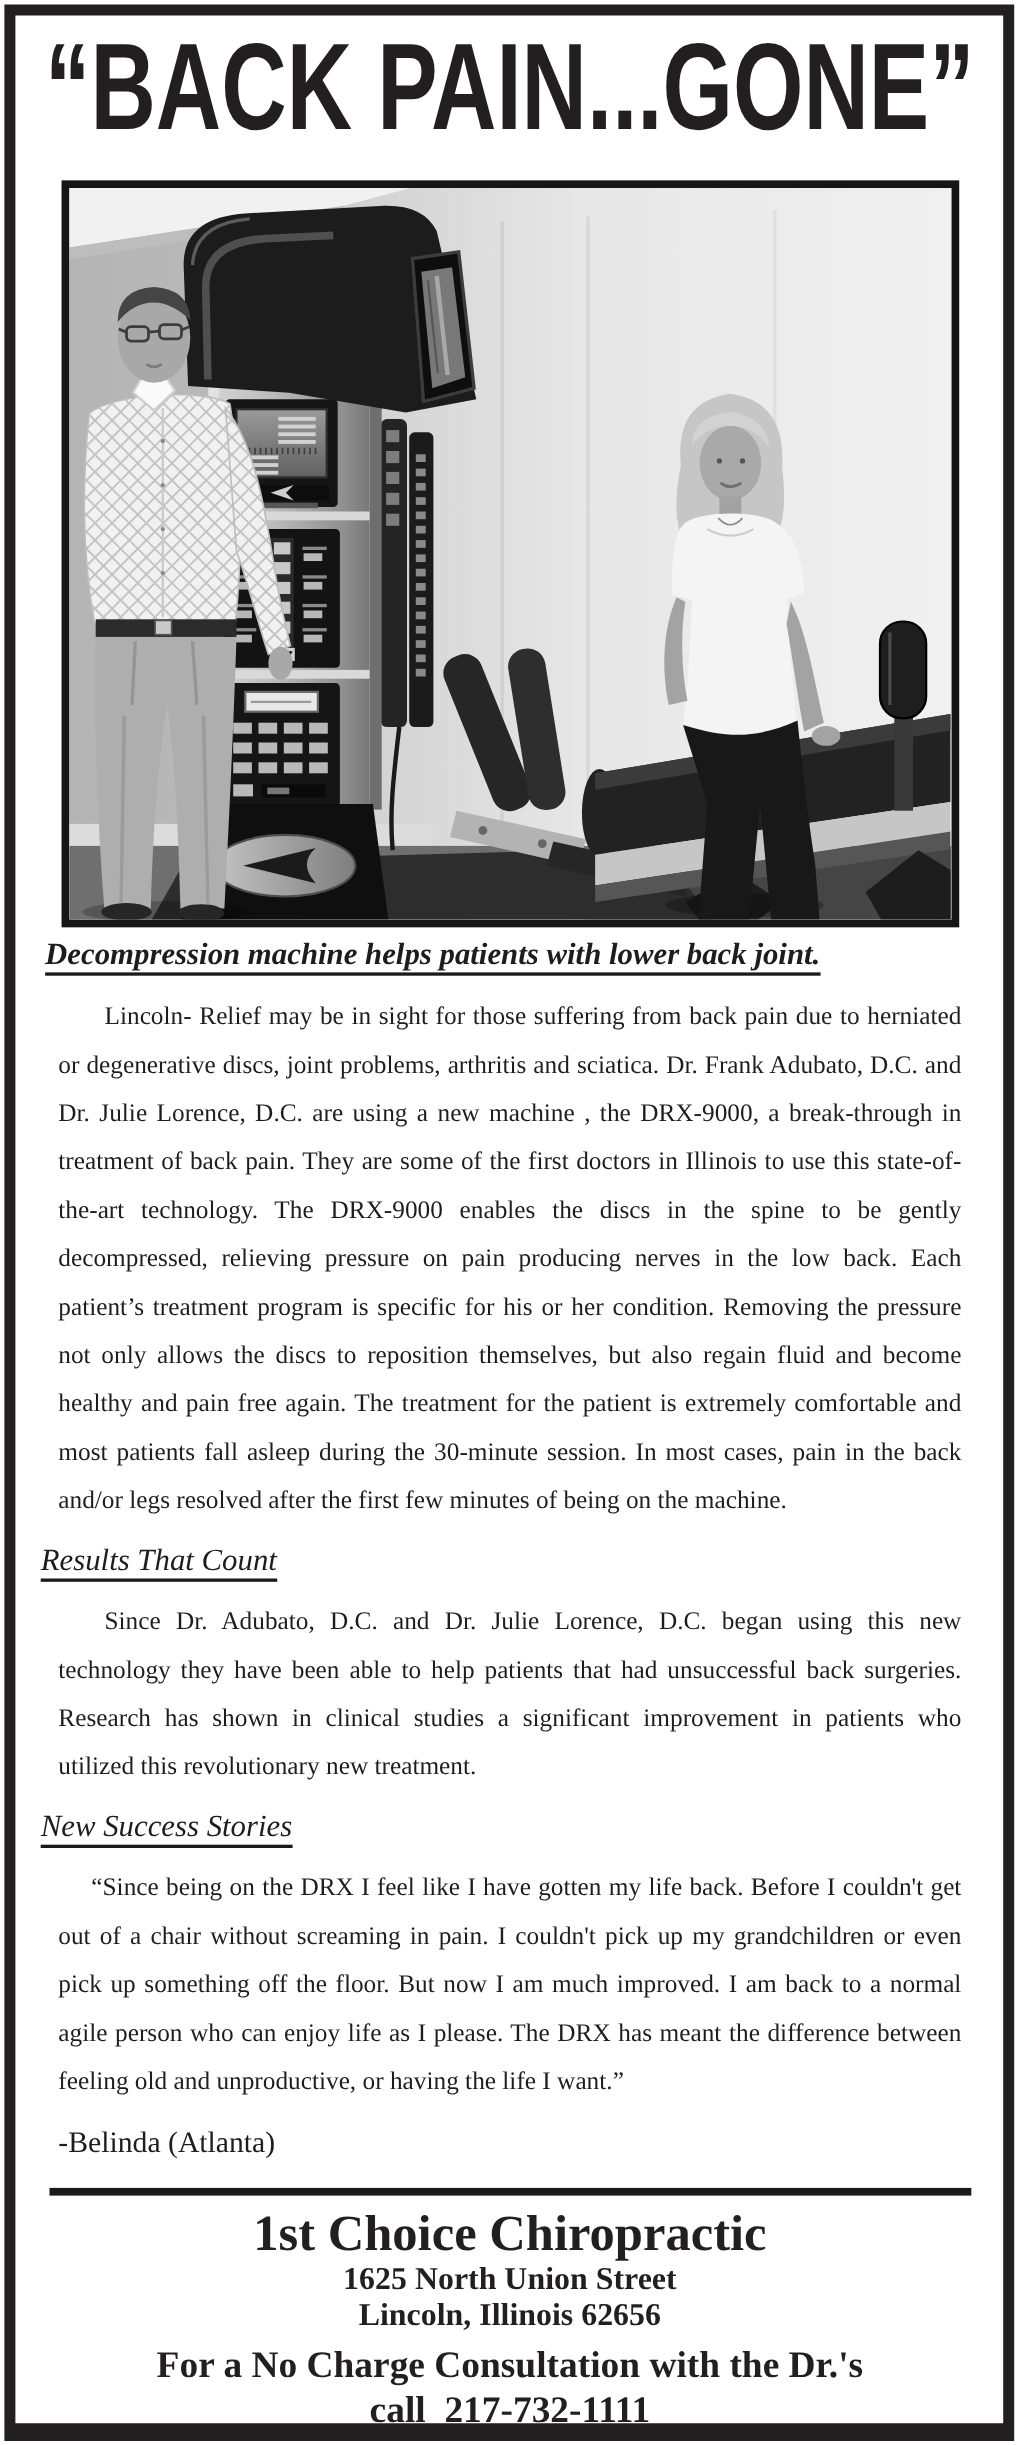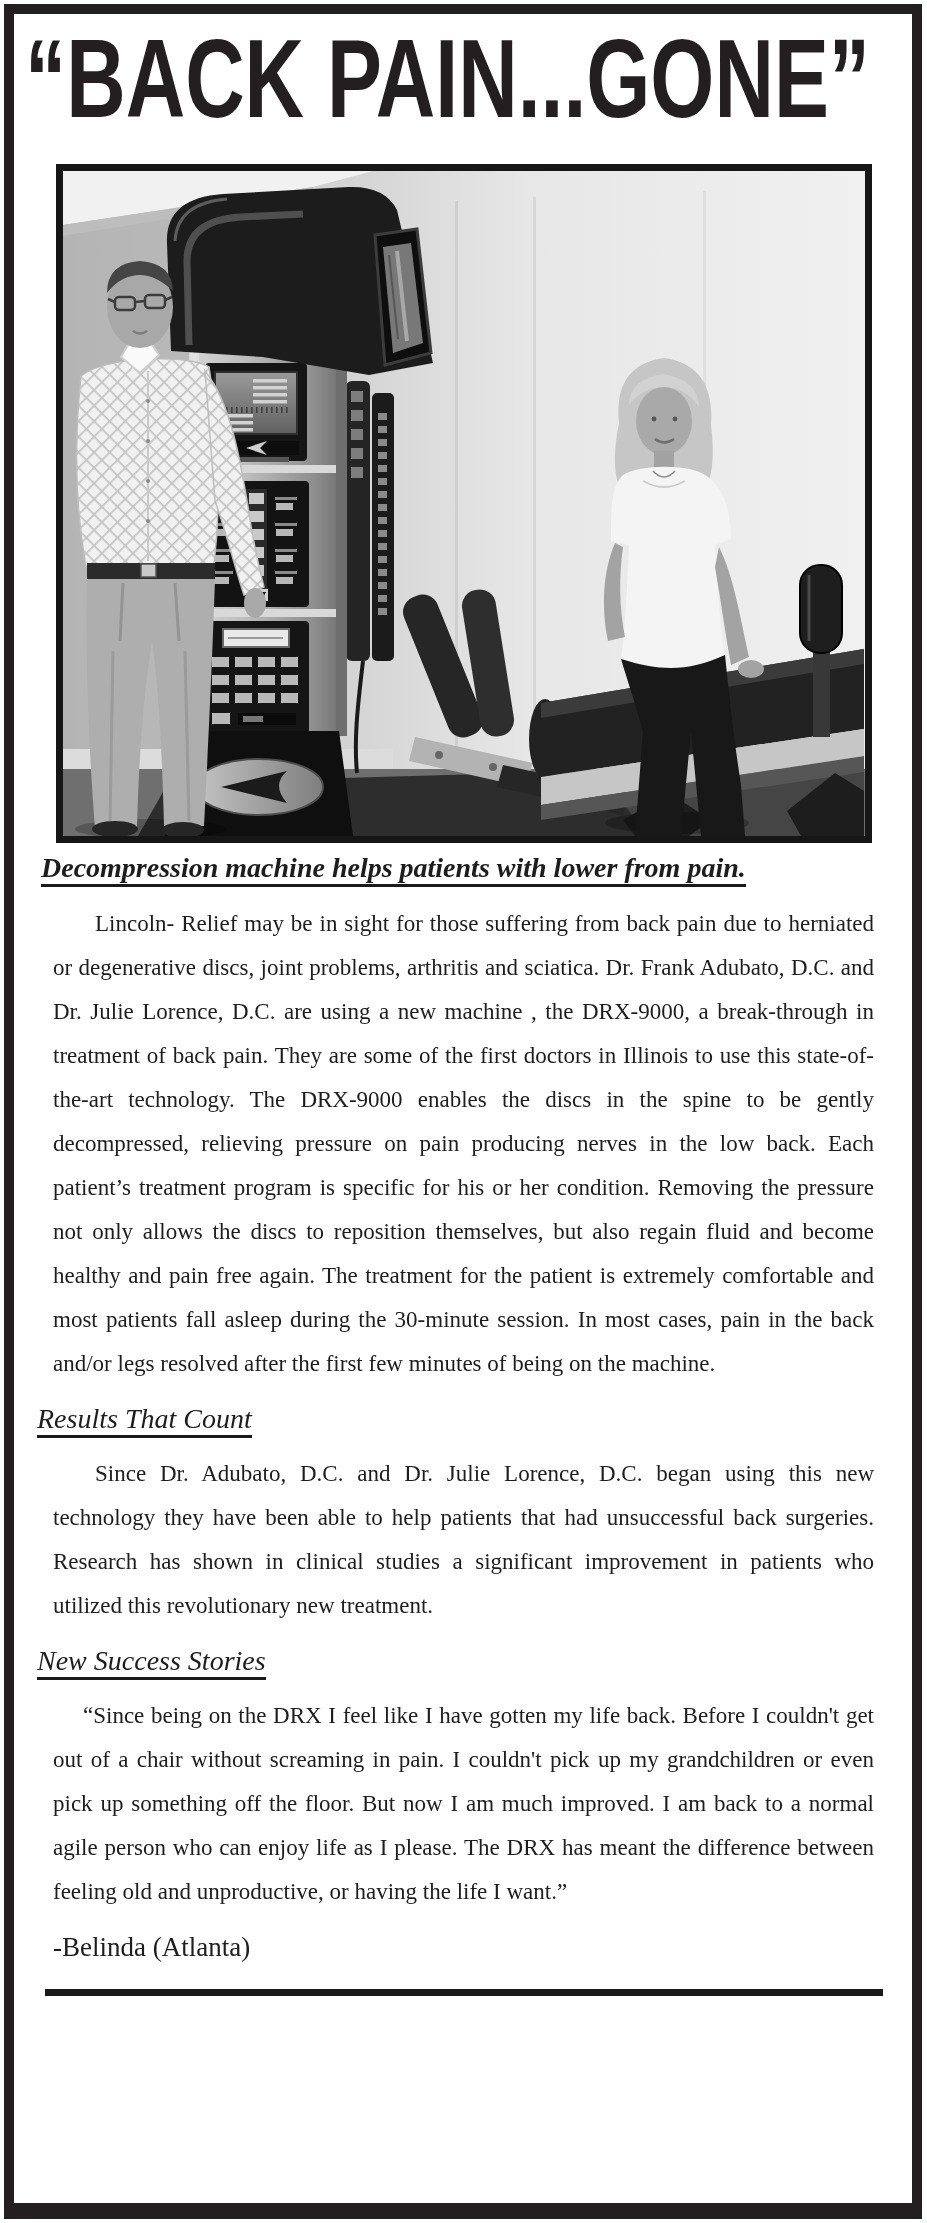--- a/index.html
+++ b/index.html
@@ -1,20 +1,20 @@
 <!DOCTYPE html>
 <html><head>
 <meta charset="utf-8">
 <style>
   html,body{margin:0;padding:0;background:#ffffff;}
   body{width:927px;height:2223px;position:relative;overflow:hidden;
        font-family:"Liberation Serif","DejaVu Serif",serif;color:#1d1d1d;}
   .frame{position:absolute;top:4px;left:4px;right:5px;bottom:4px;
          border:10px solid #231f20;border-bottom-width:16px;pointer-events:none;}
-  .headline{position:absolute;top:16px;left:8px;width:879px;height:122px;text-align:center;}
+  .headline{position:absolute;top:16px;left:24px;width:879px;height:122px;text-align:center;}
   .photo{position:absolute;left:56px;top:164px;width:816px;height:679px;
          border:7px solid #161616;box-sizing:border-box;background:#cfcfcf;}
   .photo svg{display:block;width:802px;height:665px;}
   .content{position:absolute;left:37px;top:850px;width:853px;}
   .caption{margin:0 0 8px 4px;font-size:28px;line-height:36px;font-weight:bold;font-style:italic;}
   .caption span{border-bottom:3px solid #1a1a1a;padding-bottom:1px;}
   .body{margin:16px;font-size:23px;line-height:44px;text-align:justify;}
   .indent{text-indent:42px;}
   .small-indent{text-indent:30px;}
   .sec-head{margin:9px 0 4px 0;font-size:28px;line-height:34px;font-style:italic;font-weight:normal;}
@@ -292,26 +292,33 @@
     <line x1="112" y1="412" x2="116" y2="470" stroke="#949494" stroke-width="3"></line>
     <line x1="50" y1="480" x2="47" y2="650" stroke="#9b9b9b" stroke-width="3"></line>
     <line x1="122" y1="480" x2="126" y2="650" stroke="#9b9b9b" stroke-width="3"></line>
     <ellipse cx="52" cy="658" rx="23" ry="8" fill="#262626"></ellipse>
     <ellipse cx="120" cy="659" rx="21" ry="8" fill="#262626"></ellipse>
   </g>
 </svg>
 </div>
 
 <div class="content">
-  <p class="caption"><span>Decompression machine helps patients with lower from pain.</span></p>
+  <p class="caption"><span>Decompression machine helps patients with lower back joint.</span></p>
 
   <p class="body indent">Lincoln- Relief may be in sight for those suffering from back pain due to herniated or degenerative discs, joint problems, arthritis and sciatica. Dr. Frank Adubato, D.C. and Dr. Julie Lorence, D.C. are using a new machine , the DRX-9000, a break-through in treatment of back pain. They are some of the first doctors in Illinois to use this state-of-the-art technology. The DRX-9000 enables the discs in the spine to be gently decompressed, relieving pressure on pain producing nerves in the low back. Each patient’s treatment program is specific for his or her condition. Removing the pressure not only allows the discs to reposition themselves, but also regain fluid and become healthy and pain free again. The treatment for the patient is extremely comfortable and most patients fall asleep during the 30-minute session. In most cases, pain in the back and/or legs resolved after the first few minutes of being on the machine.</p>
 
   <h3 class="sec-head"><span>Results That Count</span></h3>
   <p class="body indent">Since Dr. Adubato, D.C. and Dr. Julie Lorence, D.C. began using this new technology they have been able to help patients that had unsuccessful back surgeries. Research has shown in clinical studies a significant improvement in patients who utilized this revolutionary new treatment.</p>
 
   <h3 class="sec-head"><span>New Success Stories</span></h3>
   <p class="body small-indent">“Since being on the DRX I feel like I have gotten my life back. Before I couldn't get out of a chair without screaming in pain. I couldn't pick up my grandchildren or even pick up something off the floor. But now I am much improved. I am back to a normal agile person who can enjoy life as I please. The DRX has meant the difference between feeling old and unproductive, or having the life I want.”</p>
   <p class="signature">-Belinda (Atlanta)</p>
 
   <div class="rule"></div>
 
+  <div class="footer">
+    <div class="biz">1st Choice Chiropractic</div>
+    <div class="addr">1625 North Union Street</div>
+    <div class="addr">Lincoln, Illinois 62656</div>
+    <div class="cta cta-first">For a No Charge Consultation with the Dr.'s</div>
+    <div class="cta">call &nbsp;217-732-1111</div>
+  </div>
 </div>
 
 </body></html>

